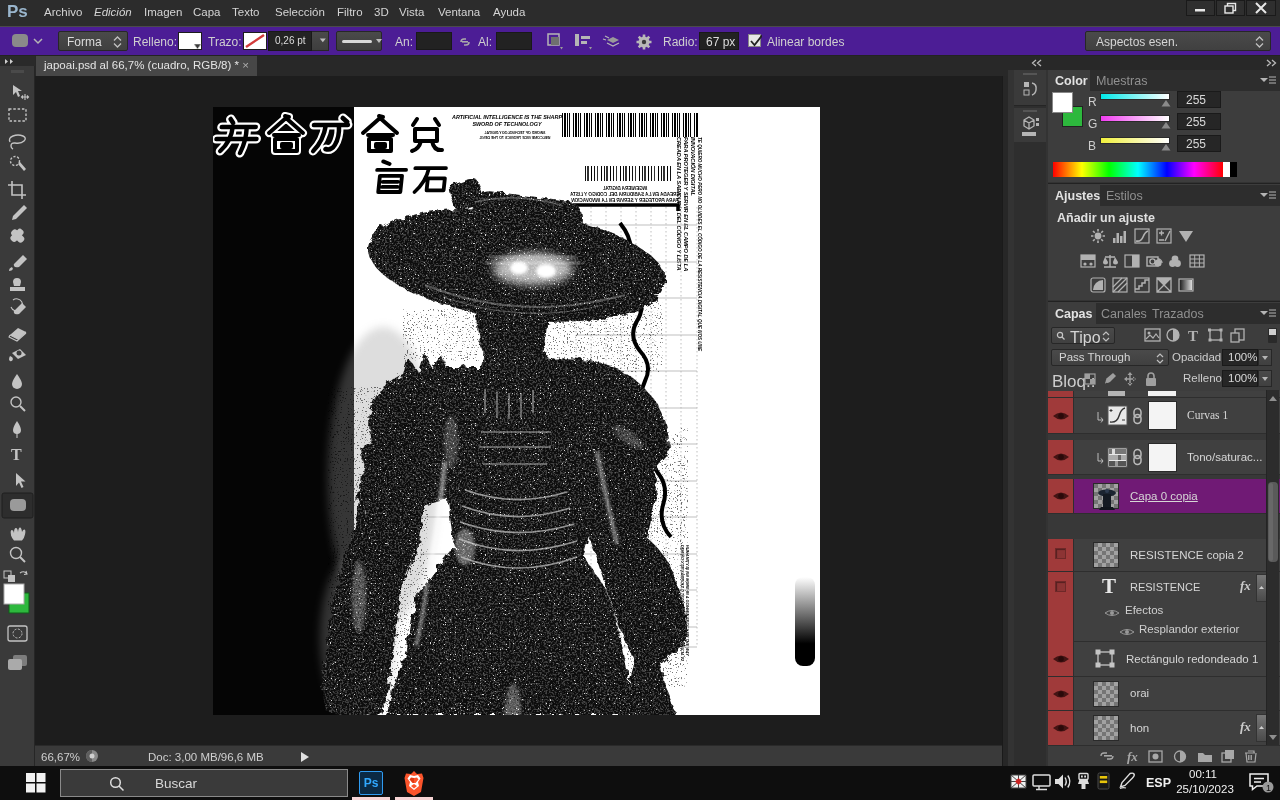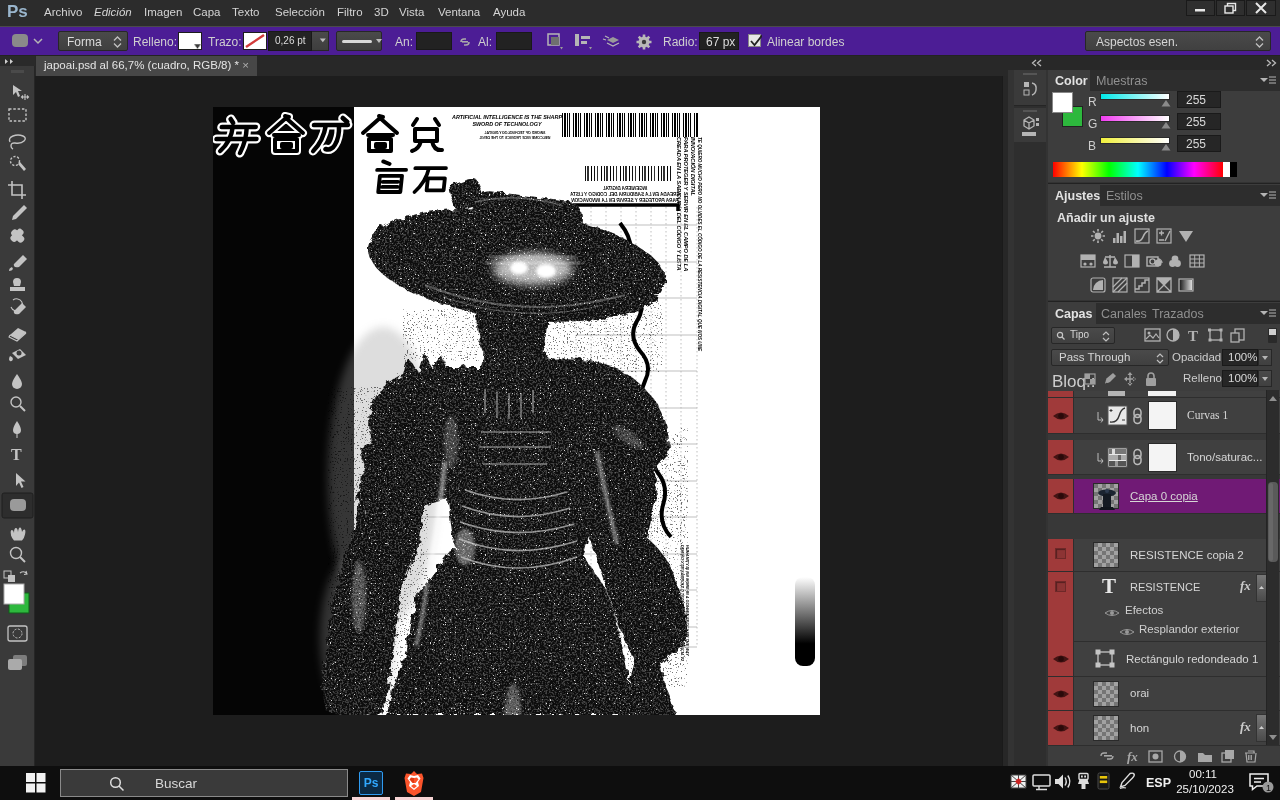--- a/index.html
+++ b/index.html
@@ -473,20 +473,32 @@
               </g>
             <g stroke="#000000" stroke-width="4.5">
                 <path d="M4,12 h36 M20,12 q-2,16 -14,28 M20,24 h20 v14 h-20 z"></path>
               </g>
           </g>
         </g>
       </svg>
     </div>
   </div>
 
+  <div id="statusbar">
+    <span style="position:absolute; left:6px; top:5px;">66,67%</span>
+    <svg width="14" height="14" style="position:absolute; left:50px; top:3px;">
+        <circle cx="7" cy="7" r="6" fill="#8a8a8a"></circle>
+        <path d="M7,1 a6,6 0 0 0 0,12 z" fill="#5e5e5e"></path>
+        <circle cx="7" cy="7" r="2.5" fill="#cfcfcf"></circle>
+      </svg>
+    <span style="position:absolute; left:113px; top:5px;">Doc: 3,00 MB/96,6 MB</span>
+    <svg width="12" height="12" style="position:absolute; left:264px; top:5px;">
+        <path d="M2,1 l8,5 l-8,5 z" fill="#e0e0e0"></path>
+      </svg>
+  </div>
 
   <div class="abs" style="left:1002px; top:76px; width:12px; height:690px; background:#272727; border-left:1px solid #1a1a1a;"></div>
   <div id="rightpanel">
 
     <div class="abs" style="left:0; top:0; width:272px; height:14px; background:#282828;">
       <svg width="272" height="14">
           <path d="M28,4 l-3.5,3 l3.5,3 M33,4 l-3.5,3 l3.5,3" stroke="#b9b9b9" fill="none" stroke-width="1.3"></path>
           <path d="M259,4 l3.5,3 l-3.5,3 M264,4 l3.5,3 l-3.5,3" stroke="#b9b9b9" fill="none" stroke-width="1.3"></path>
         </svg>
     </div>
@@ -652,21 +664,21 @@
       <div class="abs" style="left:0; top:1px; width:232px; height:21px; background:#2d2d2d;">
         <div class="abs" style="left:0px; top:0; width:48px; height:21px; background:#3d3d3d; color:#e2e2e2; font-weight:bold; font-size:12.5px; padding:4px 0 0 7px;">Capas</div>
         <div class="abs" style="left:53px; top:4px; color:#909090; font-size:12.5px;">Canales</div>
         <div class="abs" style="left:104px; top:4px; color:#909090; font-size:12.5px;">Trazados</div>
         <svg width="18" height="12" class="abs" style="right:3px; top:5px;">
             <path d="M1,3 l4,4 l4,-4 z" fill="#b5b5b5"></path>
             <path d="M10,2 h7 M10,5 h7 M10,8 h7" stroke="#b5b5b5"></path>
           </svg>
       </div>
 
-      <div class="abs" style="left:3px; top:25px; width:64px; height:17px; background:linear-gradient(#4a4a4a,#404040); border:1px solid #272727; border-radius:2px; color:#d5d5d5; font-size:10px; padding:1px 0 0 18px;">Tipo
+      <div class="abs" style="left:3px; top:25px; width:64px; height:17px; background:linear-gradient(#4a4a4a,#404040); border:1px solid #272727; border-radius:2px; color:#d5d5d5; font-size:16px; padding:1px 0 0 18px;">Tipo
         <svg width="10" height="11" class="abs" style="left:4px; top:3px;">
             <circle cx="4" cy="4" r="2.6" fill="none" stroke="#c5c5c5" stroke-width="1.2"></circle>
             <path d="M6,6 l2.5,2.5" stroke="#c5c5c5" stroke-width="1.2"></path>
           </svg>
         <svg width="8" height="11" class="abs" style="right:4px; top:3px;">
             <path d="M1,4 l3,-3 l3,3 M1,7 l3,3 l3,-3" fill="none" stroke="#c0c0c0" stroke-width="1.2"></path>
           </svg>
       </div>
       <svg width="136" height="18" class="abs" style="left:96px; top:25px;" fill="#b2b2b2">
         <g>

